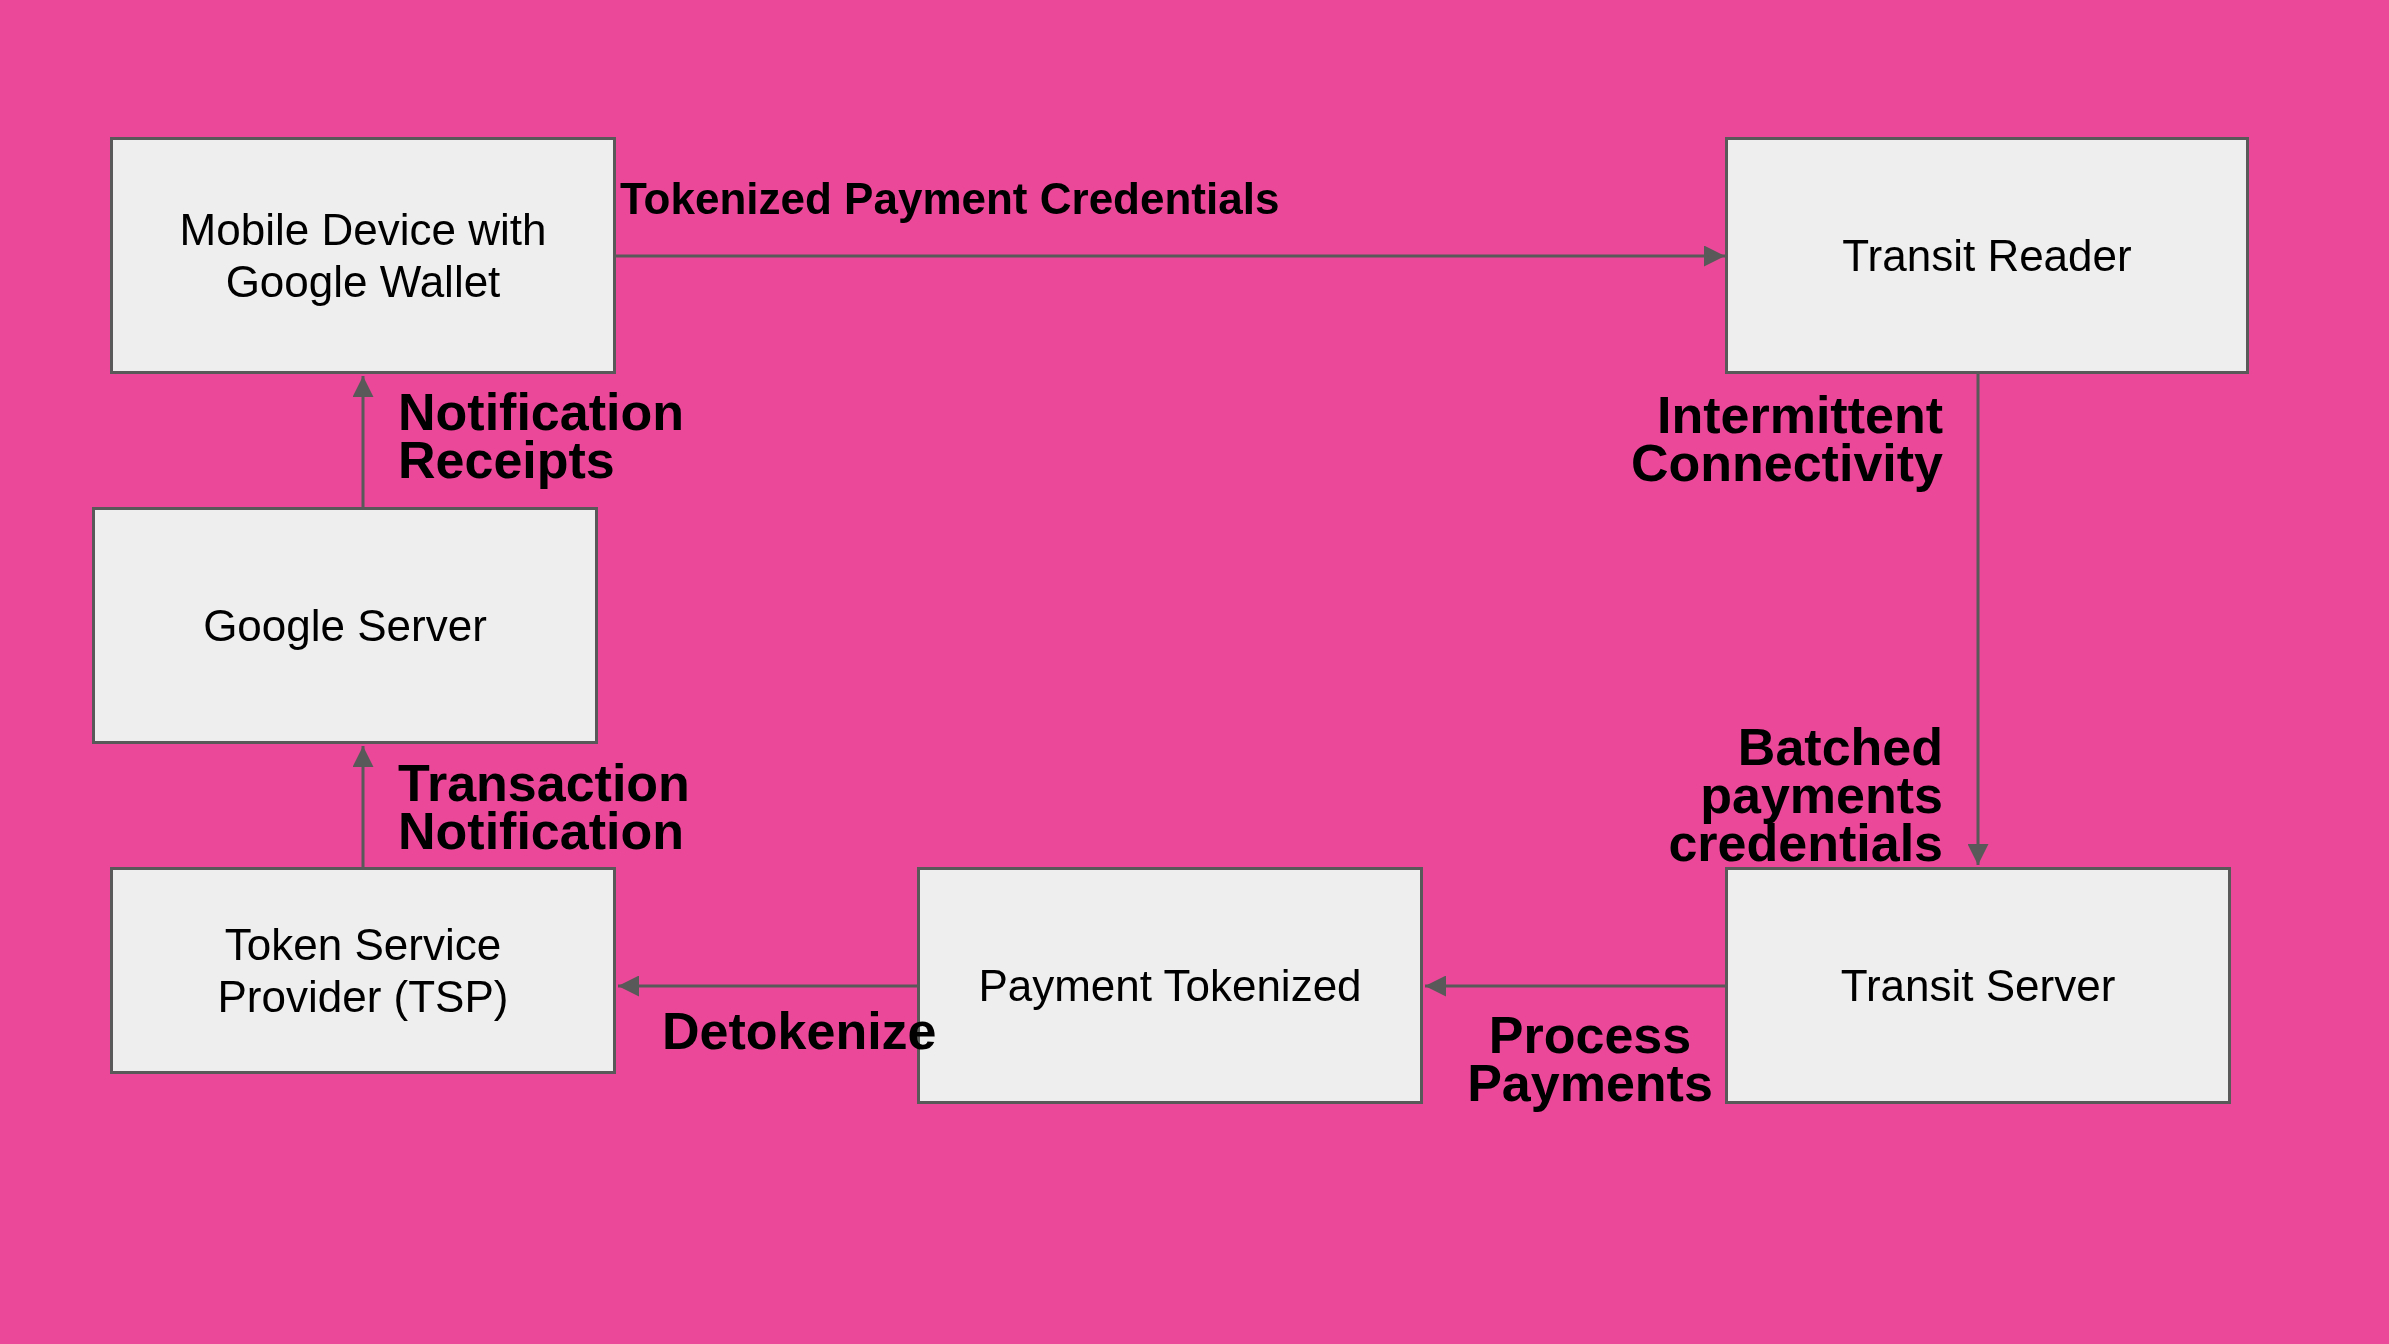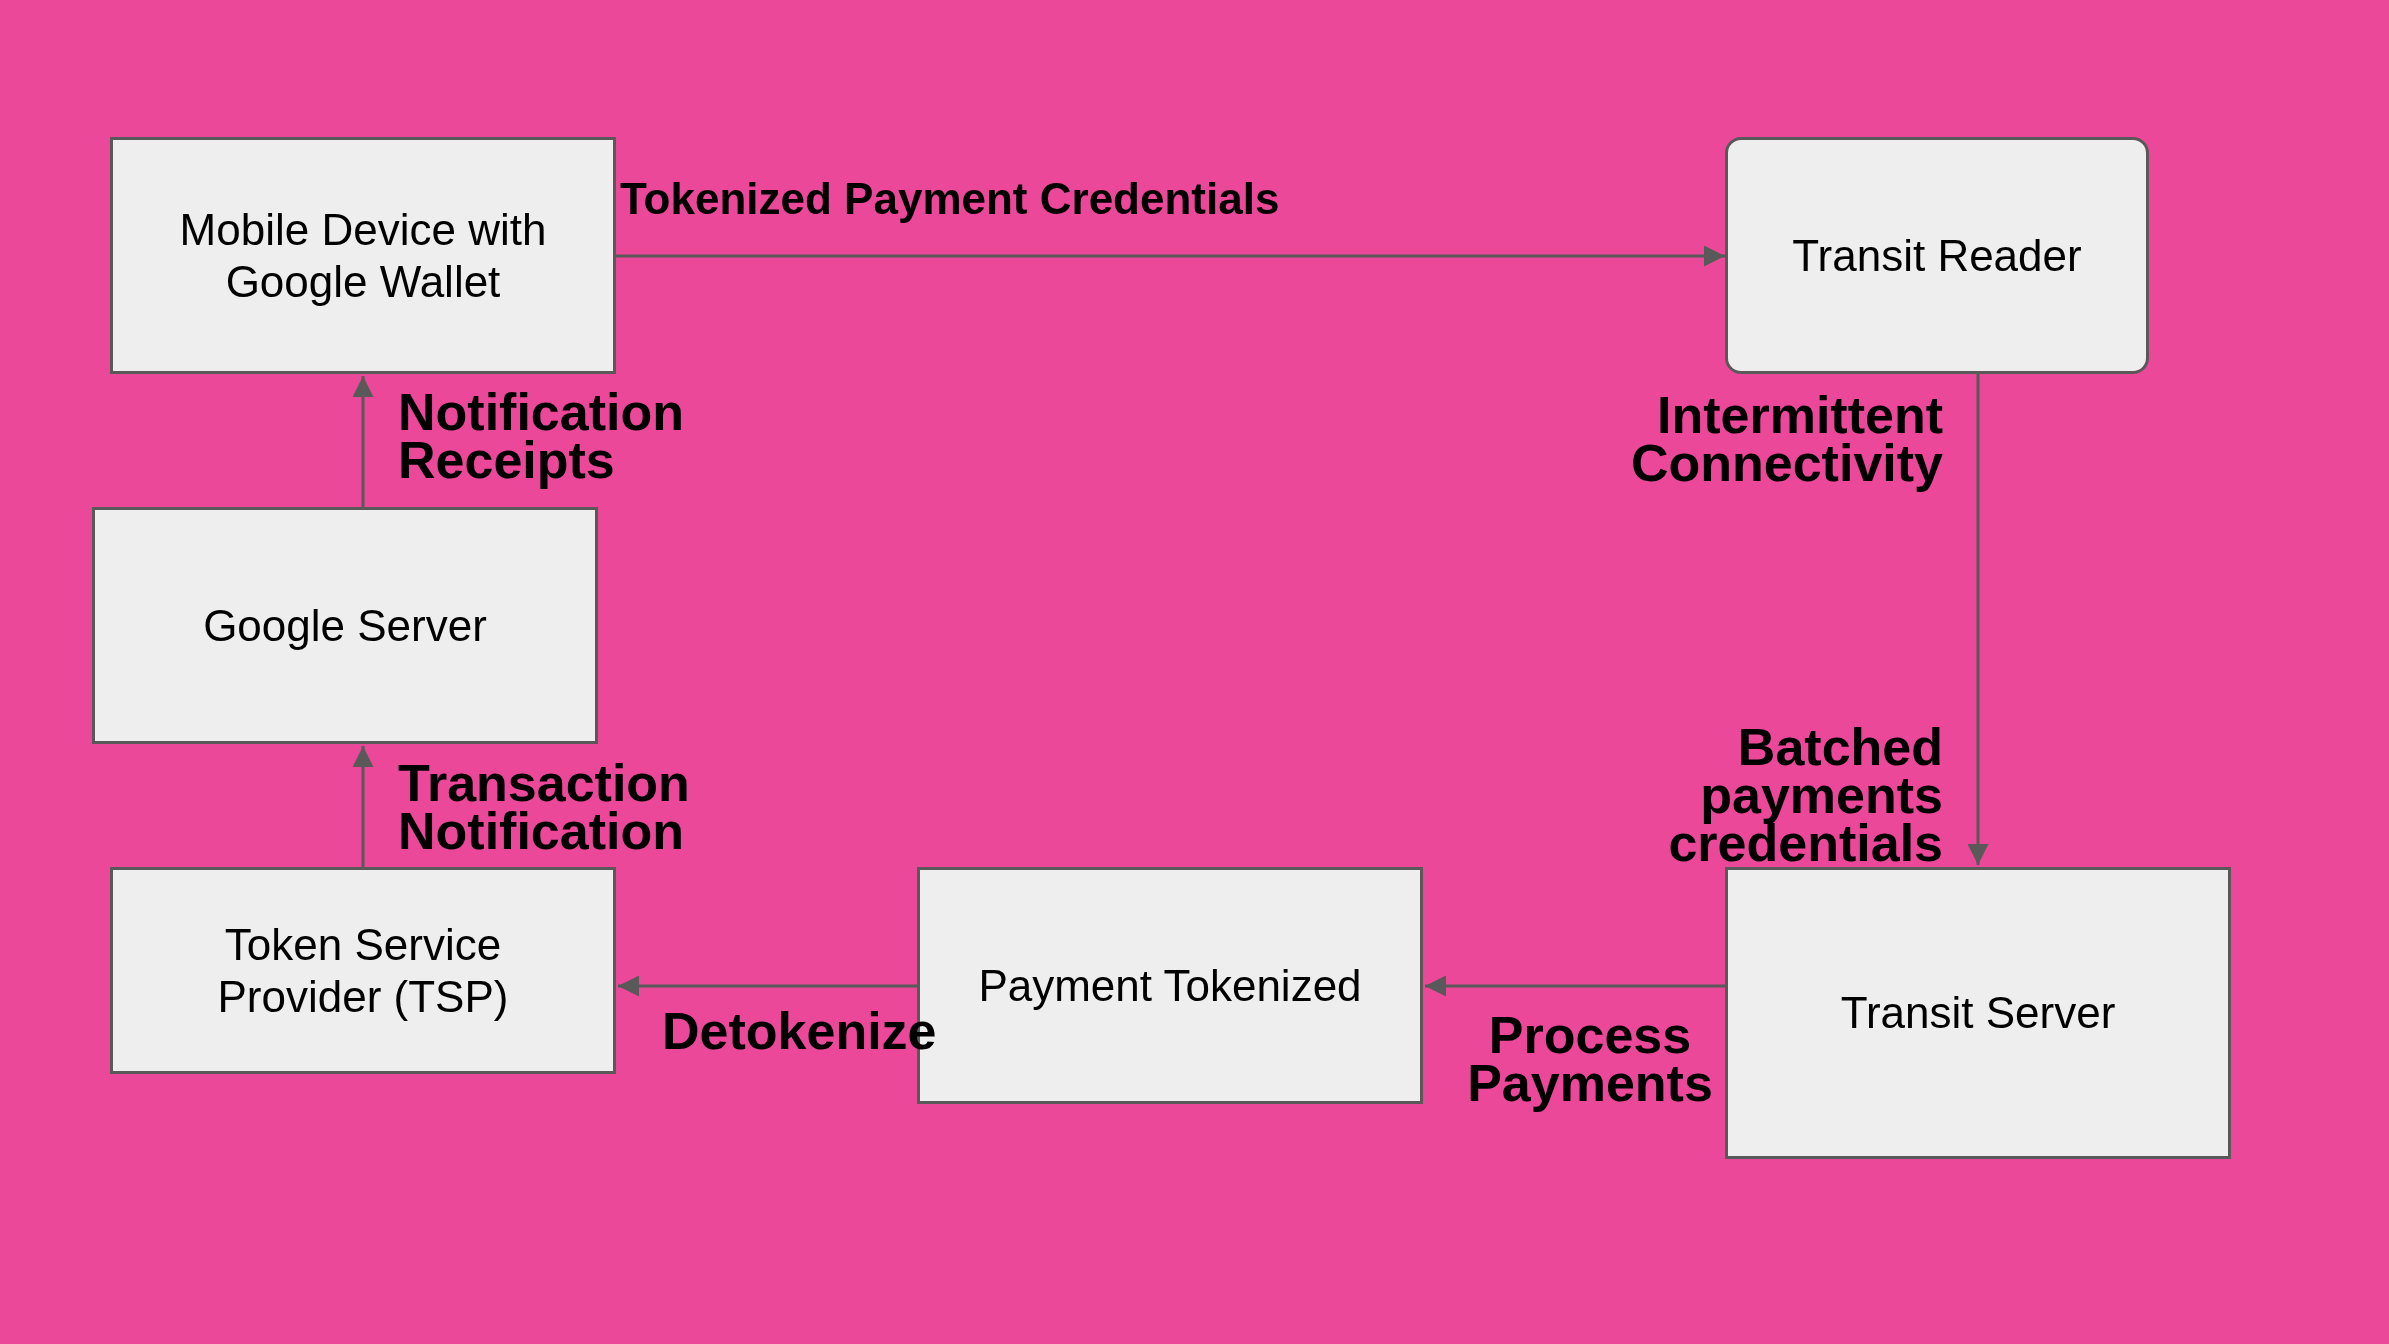--- a/index.html
+++ b/index.html
@@ -46,25 +46,25 @@
   }
   .edge-label.title {
     font-size: 44px;
     text-align: left;
   }
   .align-right { text-align: right; }
   .align-center { text-align: center; }
 
   
   #node-mobile          { left: 110px;  top: 137px; width: 506px; height: 237px; }
-  #node-transit-reader  { left: 1725px; top: 137px; width: 424px; height: 237px; border-radius: 16px; }
+  #node-transit-reader  { left: 1725px; top: 137px; width: 524px; height: 237px; }
   #node-google-server   { left: 92px;  top: 507px; width: 506px; height: 237px; }
   #node-tsp             { left: 110px;  top: 867px; width: 506px; height: 207px; }
   #node-payment-proc    { left: 917px;  top: 867px; width: 506px; height: 237px; }
-  #node-transit-server  { left: 1725px; top: 867px; width: 506px; height: 292px; }
+  #node-transit-server  { left: 1725px; top: 867px; width: 506px; height: 237px; }
 
   
   #label-tokenized      { left: 620px;  top: 175px;  width: 1104px; }
   #label-notif-receipts { left: 398px;  top: 388px; }
   #label-trans-notif    { left: 398px;  top: 759px; }
   #label-intermittent   { left: 1543px; top: 391px;  width: 400px; }
   #label-batched        { left: 1543px; top: 723px;  width: 400px; }
   #label-process        { left: 1420px; top: 1011px; width: 340px; }
   #label-detokenize     { left: 662px;  top: 1007px; }
 </style>

